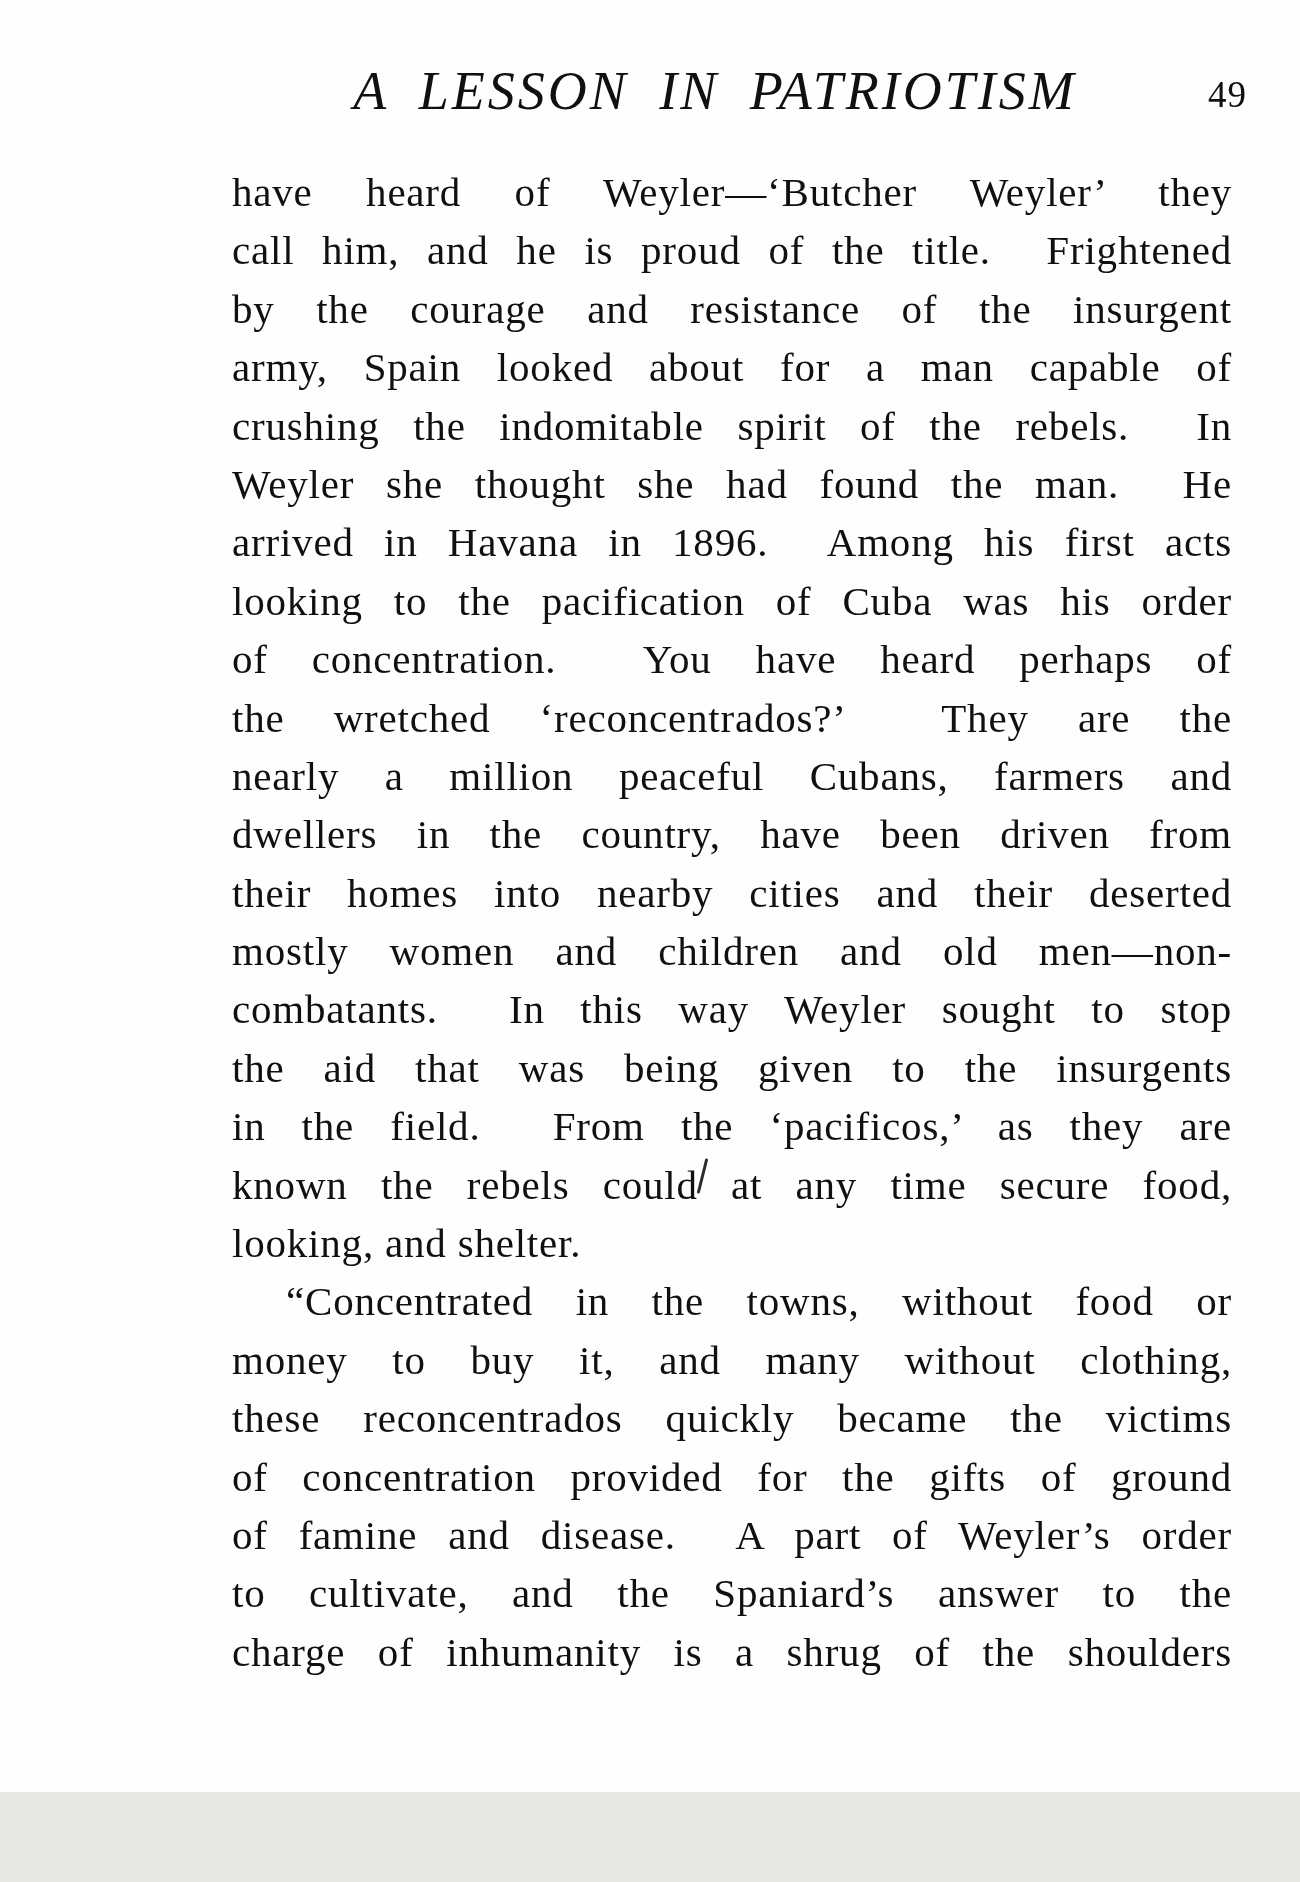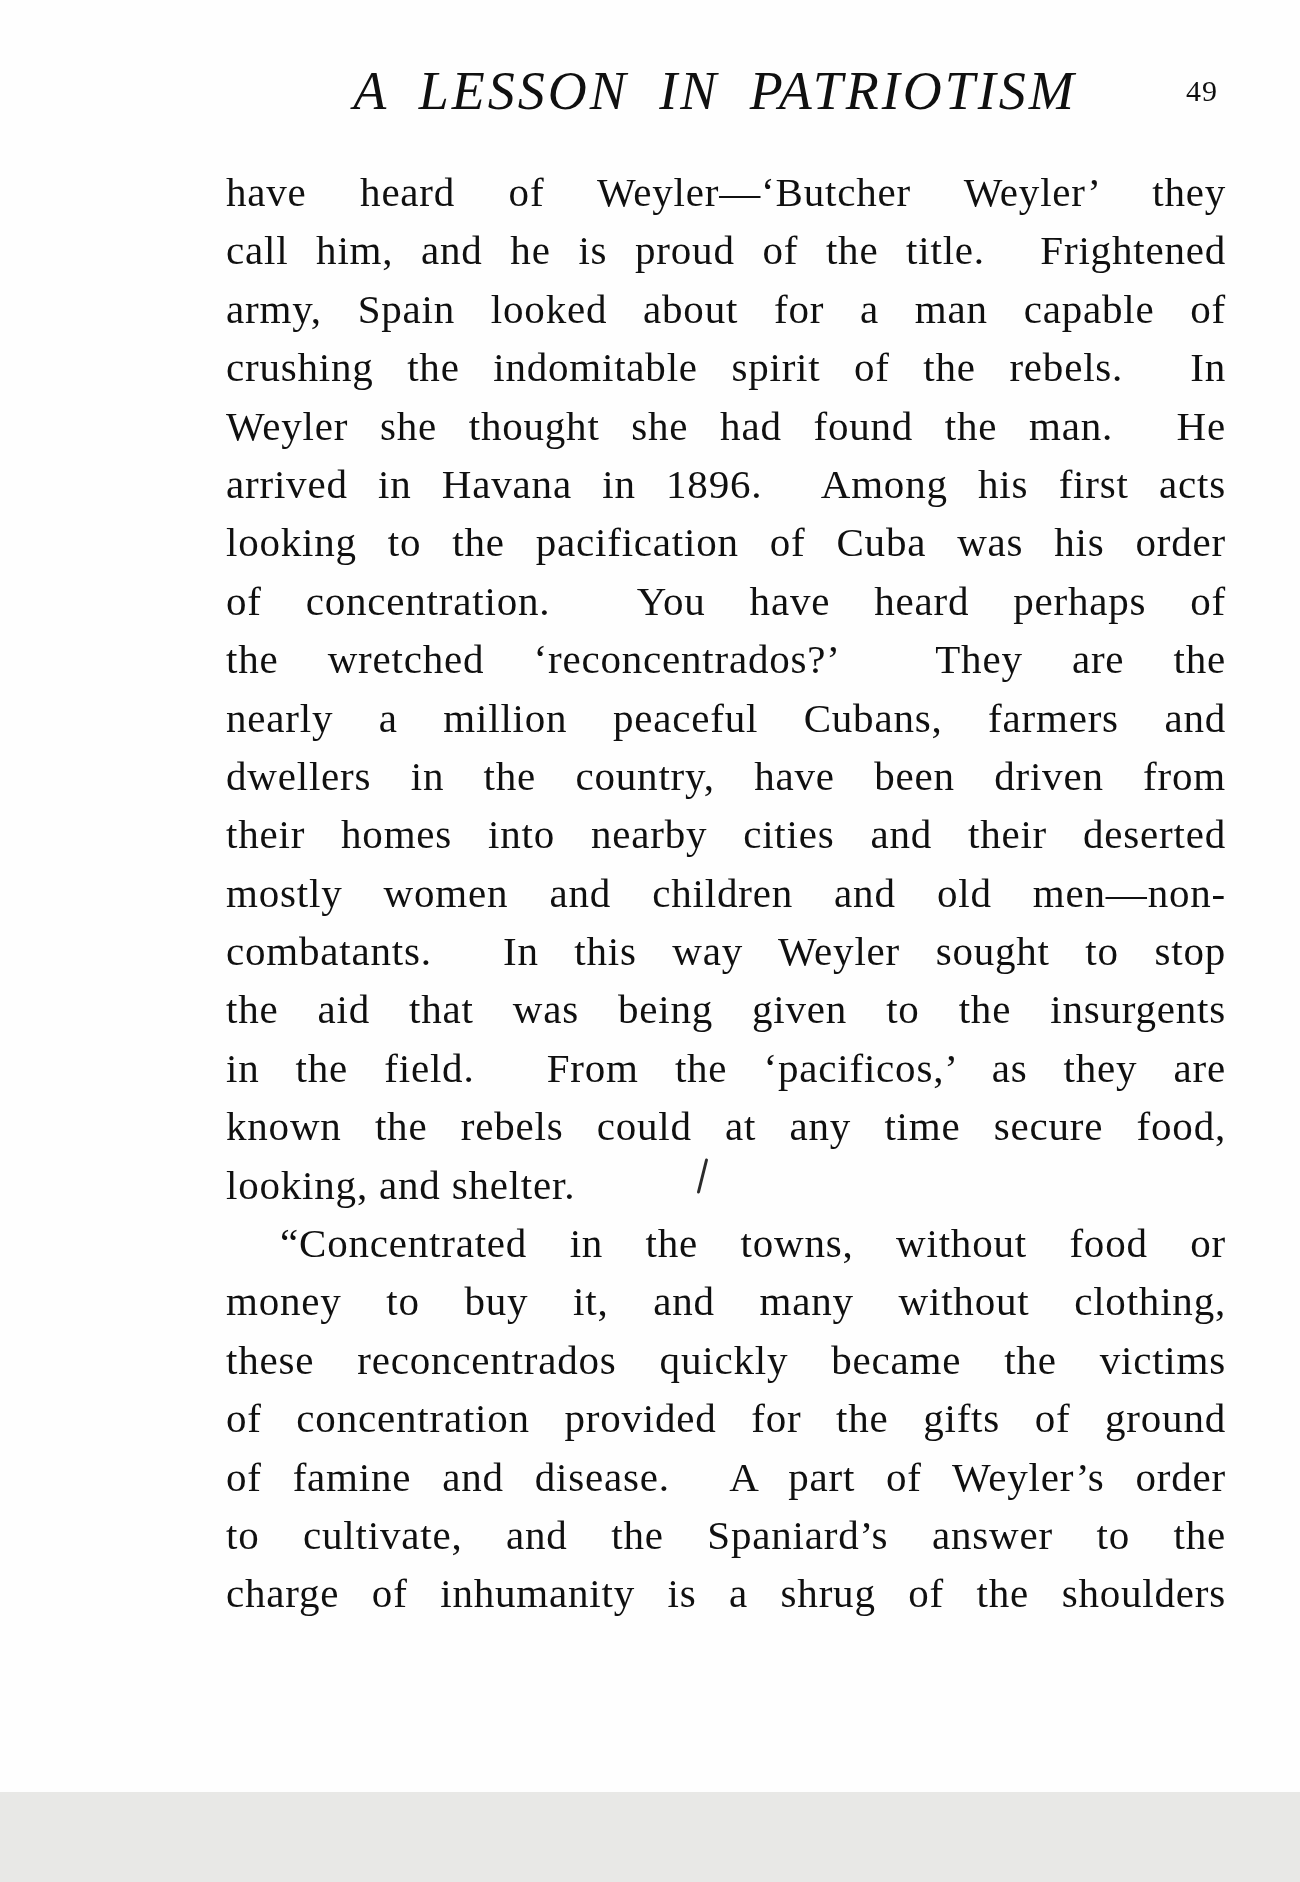--- a/index.html
+++ b/index.html
@@ -18,29 +18,29 @@
     text-align:center;
     font-style:italic;
     font-size:54px;
     line-height:1;
     letter-spacing:3px;
     word-spacing:14px;
     white-space:nowrap;
   }
   .page-number{
     position:absolute;
-    top:76px;left:1020px;width:198px;
+    top:76px;left:1049px;width:198px;
     text-align:right;
-    font-size:30px;
+    font-size:37px;
     line-height:1;
     letter-spacing:1px;
   }
   .body-text{
     position:absolute;
-    top:163px;left:226px;width:1000px;
+    top:163px;left:232px;width:1000px;
   }
   .line{
     height:58.4px;
     line-height:58.4px;
     font-size:41px;
     letter-spacing:0.8px;
     text-align:justify;
     text-align-last:justify;
     white-space:pre-wrap;
   }
@@ -64,20 +64,21 @@
 <body>
 
 <div class="page">
 
   <div class="running-title">A LESSON IN PATRIOTISM</div>
   <div class="page-number">49</div>
 
   <div class="body-text">
     <div class="line">have heard of Weyler—‘Butcher Weyler’ they</div>
     <div class="line">call him, and he is proud of the title.  Frightened</div>
+    <div class="line">by the courage and resistance of the insurgent</div>
     <div class="line">army, Spain looked about for a man capable of</div>
     <div class="line">crushing the indomitable spirit of the rebels.  In</div>
     <div class="line">Weyler she thought she had found the man.  He</div>
     <div class="line">arrived in Havana in 1896.  Among his first acts</div>
     <div class="line">looking to the pacification of Cuba was his order</div>
     <div class="line">of concentration.  You have heard perhaps of</div>
     <div class="line">the wretched ‘reconcentrados?’  They are the</div>
     <div class="line">nearly a million peaceful Cubans, farmers and</div>
     <div class="line">dwellers in the country, have been driven from</div>
     <div class="line">their homes into nearby cities and their deserted</div>

